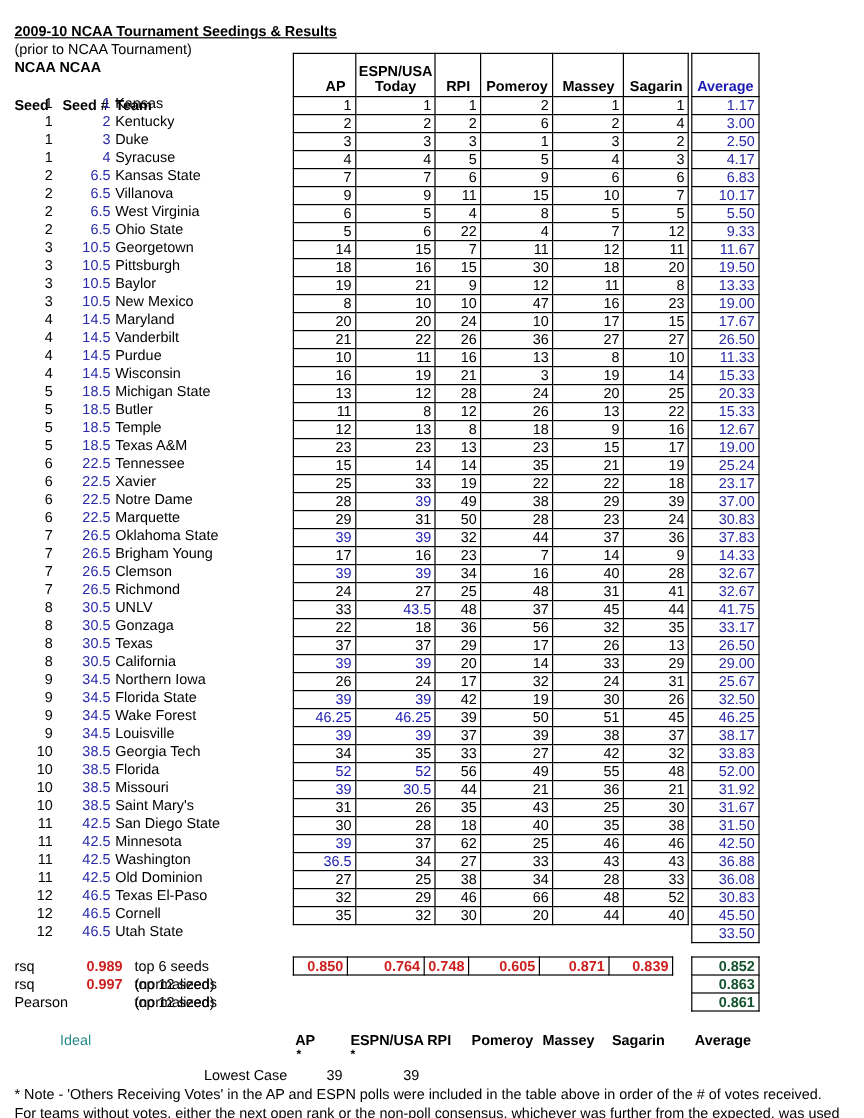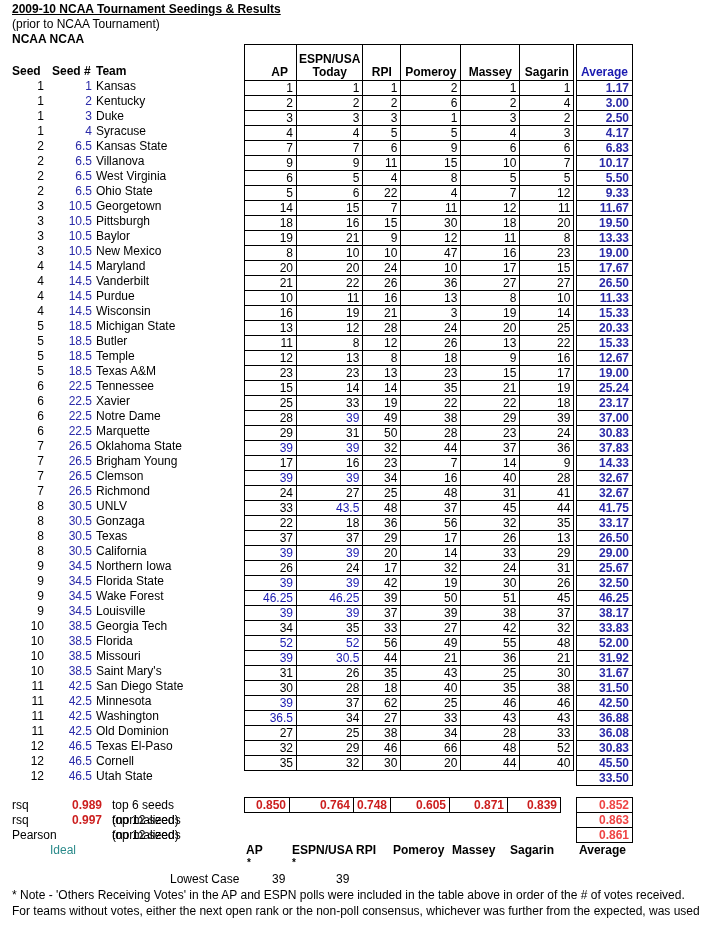--- a/index.html
+++ b/index.html
@@ -1,20 +1,20 @@
 <!DOCTYPE html>
 <html><head>
 <meta charset="utf-8">
 <style>
   html, body { margin: 0; padding: 0; background: #ffffff; }
   body {
     width: 720px; height: 932px; position: relative; overflow: hidden;
     font-family: "Liberation Sans", sans-serif; font-size: 12px; color: #000;
   }
-  .abs { position: absolute; white-space: nowrap; }
+  .abs { position: absolute; white-space: nowrap; margin-top: 17px; }
   .title { left: 12px; top: 2px; font-weight: bold; text-decoration: underline; font-size: 12px; }
   .subtitle { left: 12px; top: 17px; font-size: 12px; }
   .ncaa { left: 12px; top: 32px; font-weight: bold; font-size: 12px; }
 
   .hdr-left { top: 64px; font-weight: bold; }
   .hdr-seed { left: 12px; }
   .hdr-seednum { left: 52px; }
   .hdr-team { left: 96px; }
 
   
@@ -36,34 +36,34 @@
   .c-ap { width: 41px; }
   .c-espn { width: 60px; }
   .c-rpi { width: 33px; }
   .c-pom { width: 55px; }
   .c-mas { width: 54px; }
   .c-sag { width: 49px; }
   td.hl { color: #1a1ab0; font-weight: bold; }
 
   #avg-table { left: 576px; top: 44px; }
   #avg-table th { color: #1a1ab0; font-weight: bold; height: 34px; vertical-align: bottom; text-align: center; padding: 0 2px 1px 2px; }
-  #avg-table td { color: #2a2aa8; width: 52px; font-weight: bold; }
+  #avg-table td { color: #2a2aa8; width: 52px; }
 
   
   #stats-left { position: absolute; left: 12px; top: 798px; }
   .srow { height: 15px; line-height: 15px; position: relative; width: 232px; }
   .srow .lbl { position: absolute; left: 0; }
   .srow .val { position: absolute; left: 55px; width: 40px; text-align: center; color: #cc1f1f; font-weight: bold; }
   .srow .desc { position: absolute; left: 100px; }
   .ideal { left: 50px; top: 843px; color: #2a8a8a; }
 
   #stats-table { left: 244px; top: 797px; }
   #stats-table td { color: #cc1f1f; font-weight: bold; }
   #stats-avg { left: 576px; top: 797px; }
-  #stats-avg td { color: #ef4444; font-weight: bold; width: 52px; }
+  #stats-avg td { color: #14532d; font-weight: bold; width: 52px; }
 
   .foot-hdr { top: 843px; font-weight: bold; }
   .star { top: 857px; font-weight: bold; font-size: 10px; }
   .lowest { top: 872px; }
   .note { left: 12px; font-size: 12px; text-align: right; }
 </style>
 </head>
 <body>
 
 <div class="abs title">2009-10 NCAA Tournament Seedings &amp; Results</div>

